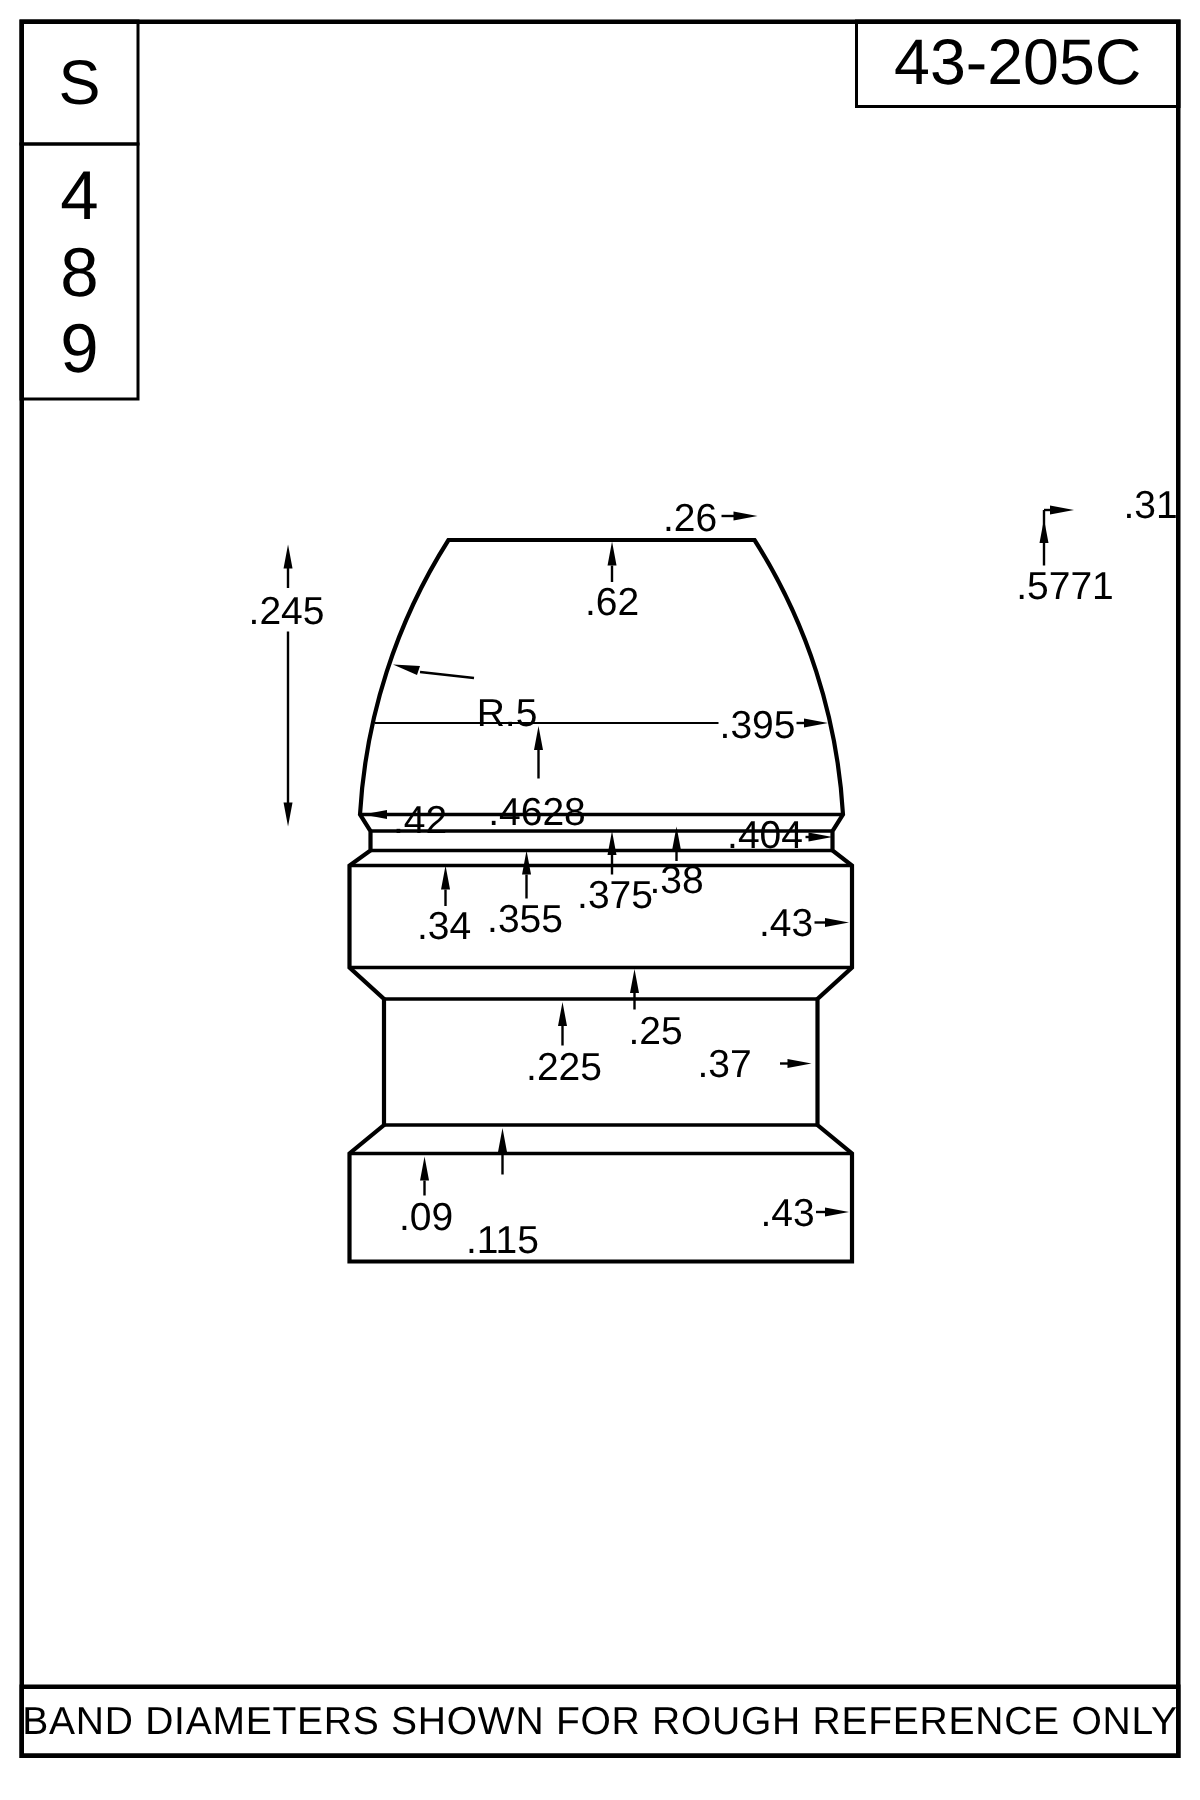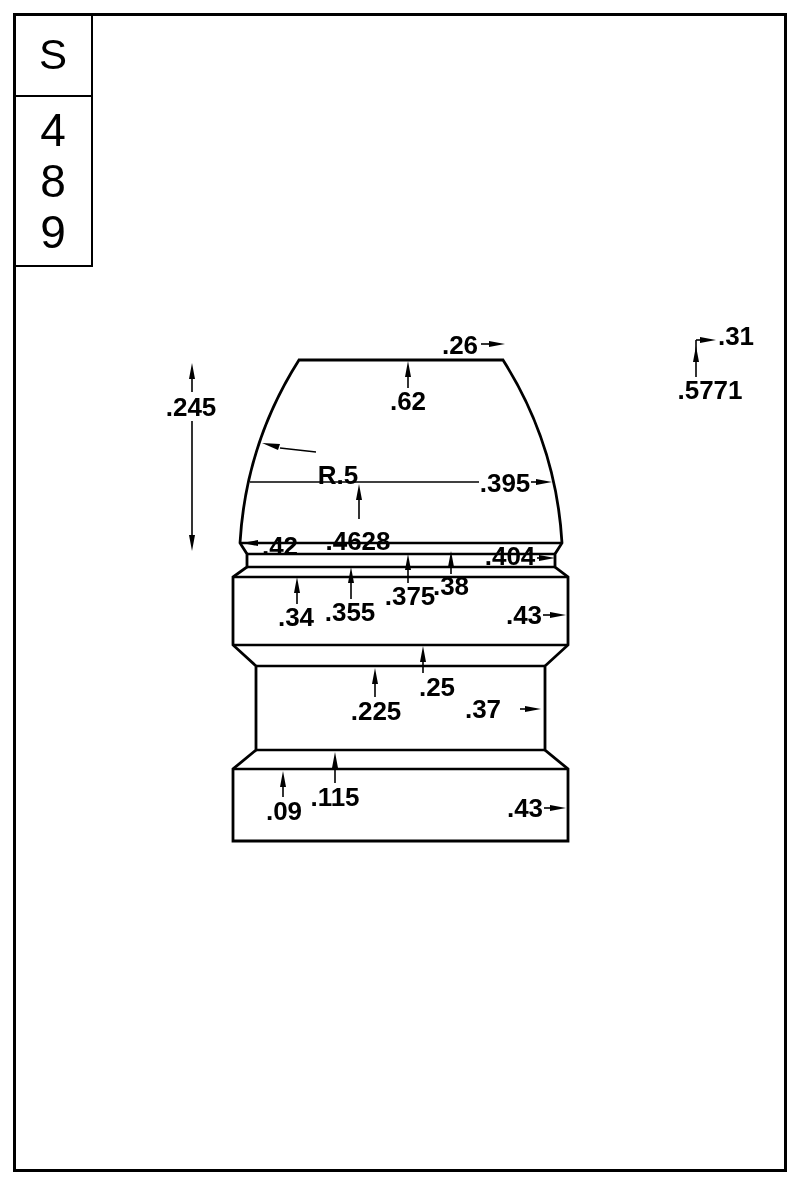--- a/index.html
+++ b/index.html
@@ -33,40 +33,42 @@
   .banner{
     position:absolute;left:13px;top:1123px;width:774px;height:49px;
     border:3px solid #000;box-sizing:border-box;
     display:flex;align-items:center;justify-content:center;
     font-size:26px;letter-spacing:0.5px;white-space:nowrap;
   }
   svg.drawing{position:absolute;left:0;top:0;}
   .dim{
     position:absolute;font-size:26px;line-height:26px;white-space:nowrap;
     transform:translate(-50%,-50%);
-    font-weight:bold;
   }
 </style>
 </head>
 <body>
 
 <div class="page">
 
   <div class="frame"></div>
 
   <div class="sbox">
     <span>S</span>
   </div>
 
   <div class="digitsbox">
     <span>4</span>
     <span>8</span>
     <span>9</span>
   </div>
 
+  <div class="titlebox">
+    <span>43-205C</span>
+  </div>
 
   <svg class="drawing" width="800" height="1200" viewBox="0 0 800 1200">
     <g stroke="#000" fill="none">
 
       <path stroke-width="2.8" d="M 299,360 L 503,360
            A 383 383 0 0 1 562,543
            L 555,554 L 555,567 L 568,577 L 568,645
            L 545,666 L 545,750 L 568,769 L 568,841
            L 233,841 L 233,769 L 256,750 L 256,666
            L 233,645 L 233,577 L 247,567 L 247,554 L 240,543
@@ -150,32 +152,35 @@
         <polygon points="566,808 550,805 550,811"></polygon>
         <polygon points="262,443 278,450 280,444"></polygon>
       </g>
     </g>
   </svg>
 
   <div class="dim" style="left:191px;top:407px">.245</div>
   <div class="dim" style="left:408px;top:401px">.62</div>
   <div class="dim" style="left:460px;top:345px">.26</div>
   <div class="dim" style="left:338px;top:475px">R.5</div>
-  <div class="dim" style="left:736px;top:336px">.31</div>
+  <div class="dim" style="left:767px;top:336px">.31</div>
   <div class="dim" style="left:710px;top:390px">.5771</div>
   <div class="dim" style="left:505px;top:483px">.395</div>
   <div class="dim" style="left:358px;top:541px">.4628</div>
   <div class="dim" style="left:280px;top:546px">.42</div>
   <div class="dim" style="left:510px;top:556px">.404</div>
   <div class="dim" style="left:410px;top:596px">.375</div>
   <div class="dim" style="left:451px;top:586px">.38</div>
   <div class="dim" style="left:350px;top:612px">.355</div>
   <div class="dim" style="left:296px;top:617px">.34</div>
   <div class="dim" style="left:524px;top:615px">.43</div>
   <div class="dim" style="left:437px;top:687px">.25</div>
   <div class="dim" style="left:376px;top:711px">.225</div>
   <div class="dim" style="left:483px;top:709px">.37</div>
-  <div class="dim" style="left:335px;top:797px">.115</div>
+  <div class="dim" style="left:335px;top:826px">.115</div>
   <div class="dim" style="left:284px;top:811px">.09</div>
   <div class="dim" style="left:525px;top:808px">.43</div>
 
+  <div class="banner">
+    <span>BAND DIAMETERS SHOWN FOR ROUGH REFERENCE ONLY</span>
+  </div>
 
 </div>
 
 </body></html>

